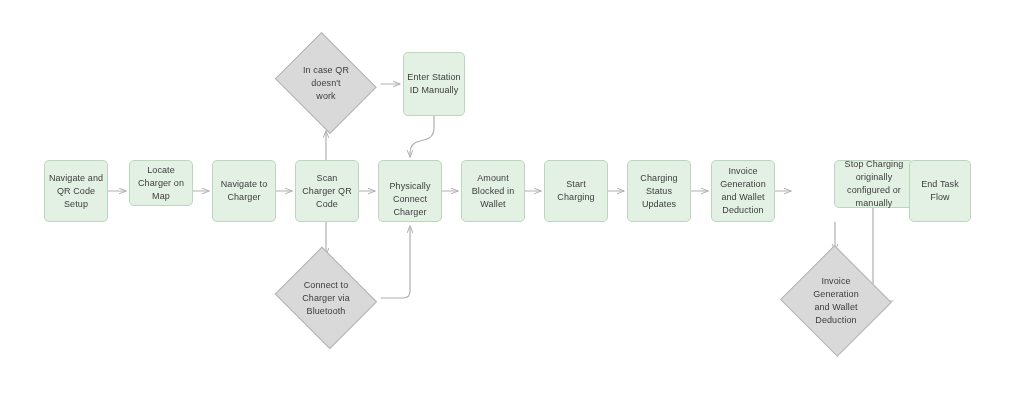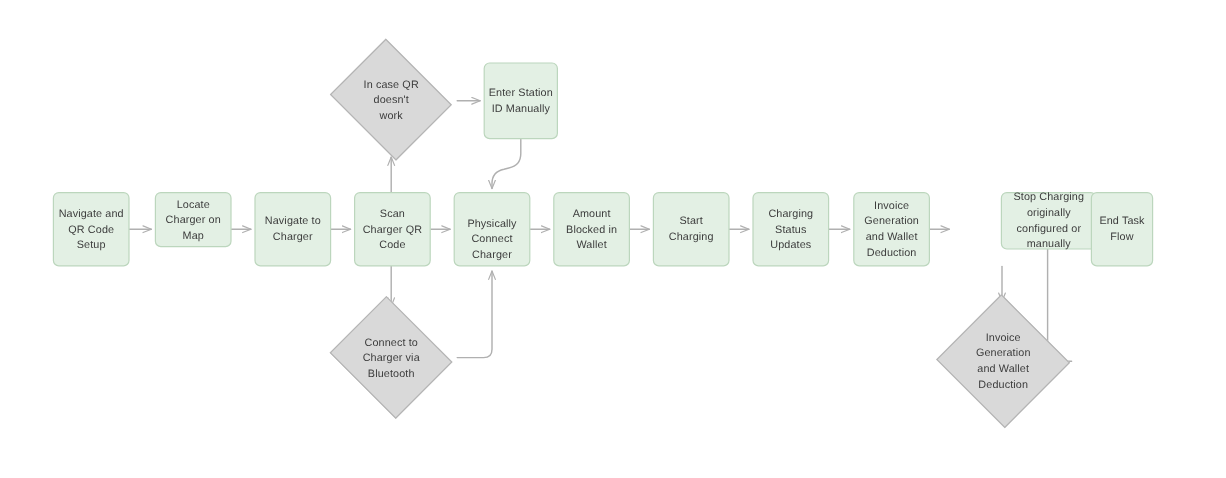--- a/index.html
+++ b/index.html
@@ -157,21 +157,21 @@
 Deduction</span>
   </div>
 
   <div class="node process" style="left:834px; top:160px; width:80px;  height:48px;">
     <span class="nlabel">Stop Charging
 originally
 configured or
 manually</span>
   </div>
 
-  <div class="node process" style="left:909px; top:160px; width:52px;  height:62px;">
+  <div class="node process" style="left:909px; top:160px; width:62px;  height:62px;">
     <span class="nlabel">End Task Flow</span>
   </div>
 
   <div class="node process" style="left:403px; top:52px;  width:62px;  height:64px;">
     <span class="nlabel">Enter Station
 ID Manually</span>
   </div>
 
   <div class="node decision" style="left:272px; top:38px;  width:108px; height:90px;">
     <span class="dshape"></span>

